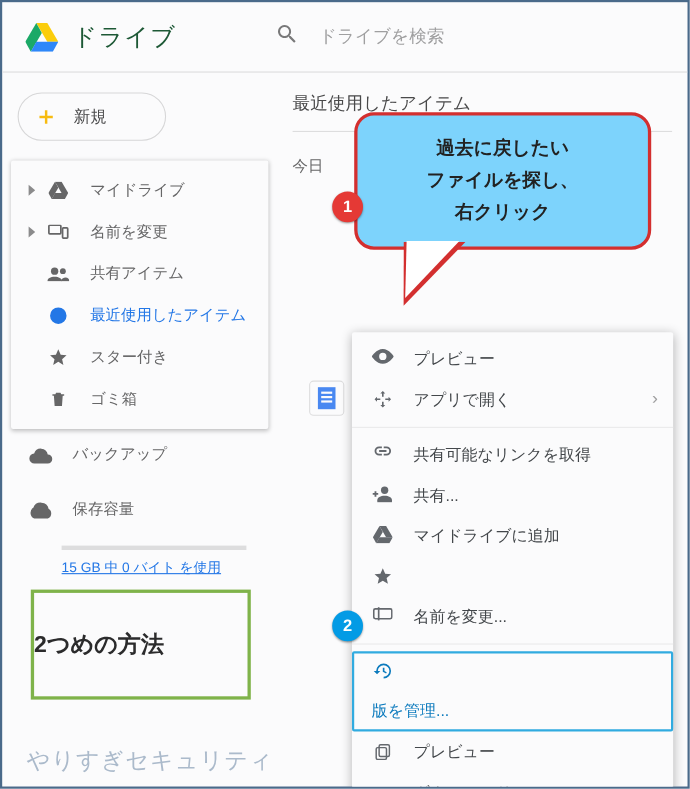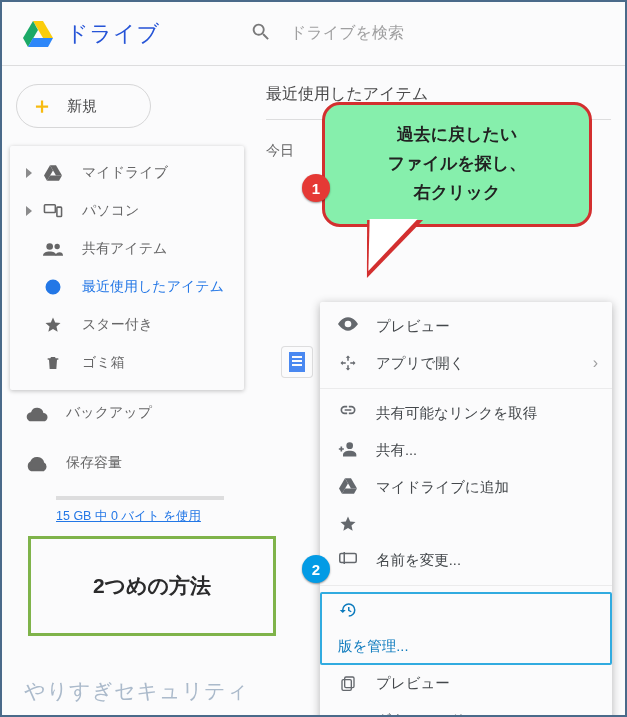--- a/index.html
+++ b/index.html
@@ -11,21 +11,21 @@
     overflow: hidden;
     border: 2px solid #4a6a8a;
   }
   
   .header {
     display: flex; align-items: center;
     height: 64px; padding: 0 16px;
     border-bottom: 1px solid #e0e0e0;
   }
   .logo { width: 40px; height: 40px; display:flex; align-items:center; justify-content:center; }
-  .app-title { font-size: 22px; color: #1d4ed8; margin-left: 8px; letter-spacing: 1px; }
+  .app-title { font-size: 22px; color: #14532d; margin-left: 8px; letter-spacing: 1px; }
   .search-area { display:flex; align-items:center; margin-left: 90px; color:#757575; }
   .search-ph { font-size: 16px; margin-left: 18px; color:#9e9e9e; }
 
   
   .body-row { display:flex; height: calc(100% - 64px); }
   .sidebar { width: 250px; padding-top: 18px; position:relative; }
   .main { flex:1; padding: 18px 14px 0 14px; position:relative; }
 
   
   .new-btn {
@@ -90,21 +90,21 @@
   .ctx-item .sub { position:absolute; right:14px; color:#9e9e9e; font-size:16px;}
   .ctx-sep { height:1px; background:#eee; margin:6px 0;}
   .ctx-icon { width:20px; display:flex; justify-content:center; color:#5f6368;}
   .ctx-icon svg { fill:#5f6368; }
   .ctx-item.highlight { outline:2px solid #29abe2; outline-offset:-2px; border-radius:2px; color:#0277bd;flex-direction:column;}
   .ctx-item.highlight .ctx-icon svg { fill:#0277bd;}
 
   
   .callout1 {
     position:absolute; left: 320px; top: 100px;
-    width: 270px; background:#86efac; border:3px solid #d32f2f;
+    width: 270px; background:#7dd3fc; border:3px solid #d32f2f;
     border-radius: 18px; padding: 16px 18px; text-align:center;
     font-size:17px; font-weight:bold; line-height:1.7; color:#222;
     z-index:5;
   }
   .callout1::after{
     content:""; position:absolute; left:38px; bottom:-54px;
     width:0;height:0; border-top:58px solid #d32f2f;
     border-left:8px solid transparent; border-right:48px solid transparent;
     transform: skewX(-8deg);
   }
@@ -117,22 +117,22 @@
   .badge {
     position:absolute; width:28px;height:28px;border-radius:50%;
     background:#e53935;color:#fff;font-weight:bold;font-size:15px;
     display:flex;align-items:center;justify-content:center;
     box-shadow:0 1px 2px rgba(0,0,0,.4); z-index:6;
   }
   .badge.b1 { left:300px; top:172px; }
   .badge.b2 { left:300px; top:553px; background:#039be5;}
   .green-box {
     position:absolute; left:26px; top:534px;
-    width:248px; height:100px; border:3px solid #7cb342;
-    background:#fff; display:flex; align-items:center; justify-content:center;
+    width:200px; height:100px; border:3px solid #7cb342;
+    background:#fff; display:flex; align-items:center; 
     font-size:21px; font-weight:bold; color:#222;
   }
   .watermark {
     position:absolute; left:22px; bottom:10px;
     font-size:21px; color:rgba(100,130,160,.55); letter-spacing:1px;
   }
   
   .dim { position:absolute; inset:0; background:rgba(180,190,200,.06); pointer-events:none;}
 </style>
 </head>
@@ -178,21 +178,21 @@
         <span>マイドライブ</span>
       </div>
       <div class="nav-item">
         <span class="tri"></span>
         <span class="nav-icon">
             <svg width="20" height="14" viewBox="0 0 24 18">
               <rect x="1" y="1" width="14" height="10" rx="1" fill="none" stroke="#616161" stroke-width="2"></rect>
               <rect x="17" y="4" width="6" height="12" rx="1" fill="none" stroke="#616161" stroke-width="2"></rect>
             </svg>
           </span>
-        <span>パソコン</span>
+        <span>名前を変更</span>
       </div>
       <div class="nav-item">
         <span class="tri hidden"></span>
         <span class="nav-icon">
             <svg width="20" height="14" viewBox="0 0 24 16">
               <circle cx="8" cy="5" r="4"></circle>
               <circle cx="17" cy="5" r="3.2"></circle>
               <path d="M0 16c0-3.3 3.6-5 8-5s8 1.7 8 5"></path>
               <path d="M15 16c0-2.6 2.7-4 5-4s4 1.4 4 4"></path>
             </svg>

